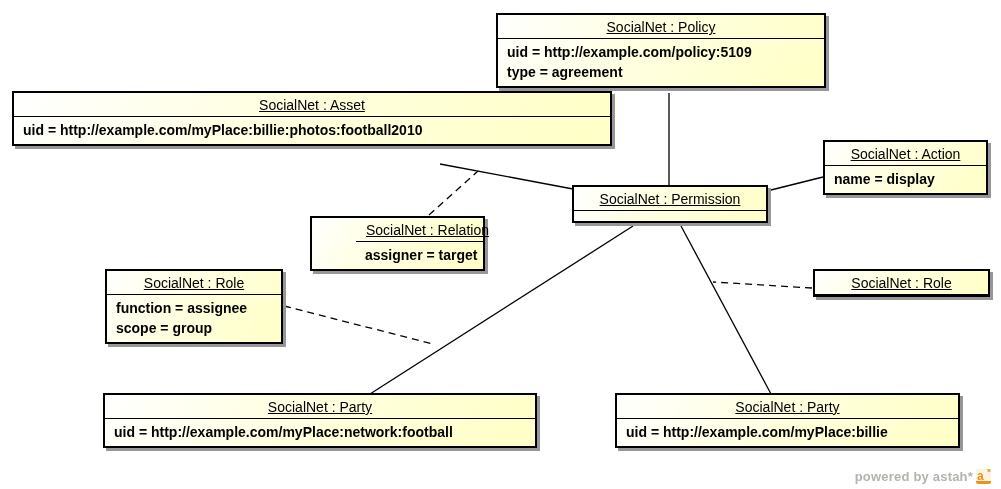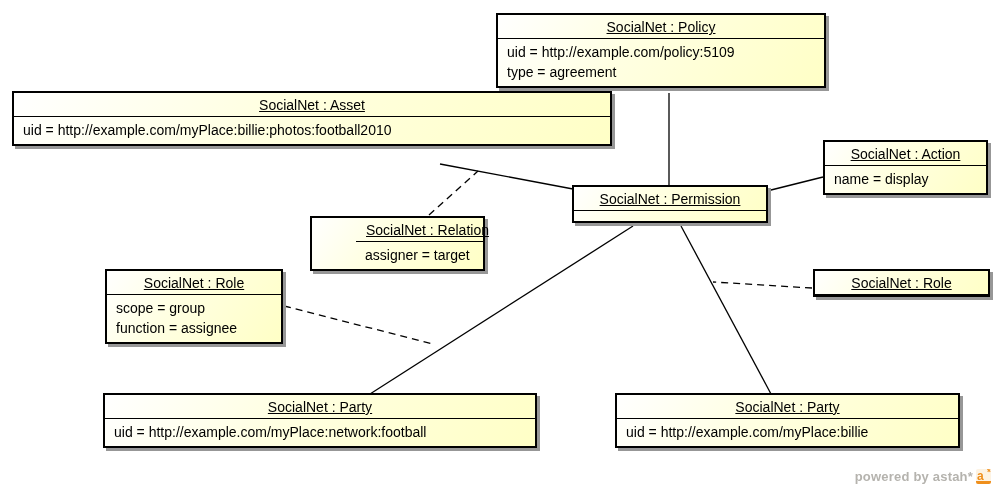--- a/index.html
+++ b/index.html
@@ -15,21 +15,21 @@
     border:2px solid #000;
     background:linear-gradient(125deg, #ffffff 0%, #ffffe2 40%, #ffffc6 100%);
     box-shadow:3px 3px 0 #979797;
     font-size:14px;
   }
   .uml-node .hdr {
     display:block; text-align:center; text-decoration:underline;
     padding:4px 10px 3px 10px; border-bottom:1.6px solid #000;
     white-space:nowrap; font-size:14px;
   }
-  .uml-node .attrs { padding:3px 9px 4px 9px; }
+  .uml-node .attrs { padding:3px 9px 4px 9px;font-weight:bold; }
   .uml-node .attr { display:block; line-height:20px; white-space:nowrap; }
   .uml-node .empty-compartment { height:10px; }
   .watermark {
     position:absolute; right:10px; bottom:5px;
     display:flex; align-items:flex-end; gap:3px;
     font-size:13px; font-weight:bold; color:#b5b3ae; letter-spacing:0.2px;
   }
   .astah-icon {
     width:15px; height:15px; display:inline-block; position:relative;
     background:#fdf3e3; border-radius:2px; overflow:hidden;
@@ -91,22 +91,22 @@
   <div class="uml-node" style="left:310px; top:216px; width:175px;padding-left:44px;">
     <span class="hdr">SocialNet : Relation</span>
     <div class="attrs">
       <span class="attr">assigner = target</span>
     </div>
   </div>
 
   <div class="uml-node" style="left:105px; top:269px; width:178px;">
     <span class="hdr">SocialNet : Role</span>
     <div class="attrs">
+      <span class="attr">function = assignee</span>
       <span class="attr">scope = group</span>
-      <span class="attr">function = assignee</span>
     </div>
   </div>
 
   <div class="uml-node" style="left:813px; top:269px; width:177px;">
     <span class="hdr">SocialNet : Role</span>
   </div>
 
   <div class="uml-node" style="left:103px; top:393px; width:434px;">
     <span class="hdr">SocialNet : Party</span>
     <div class="attrs">

